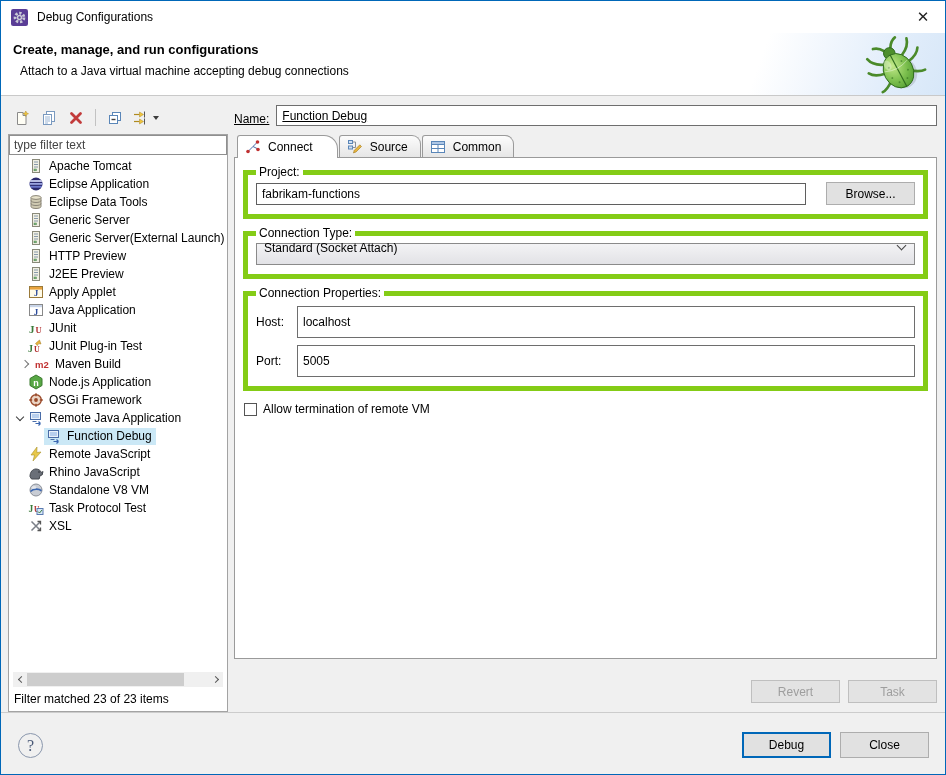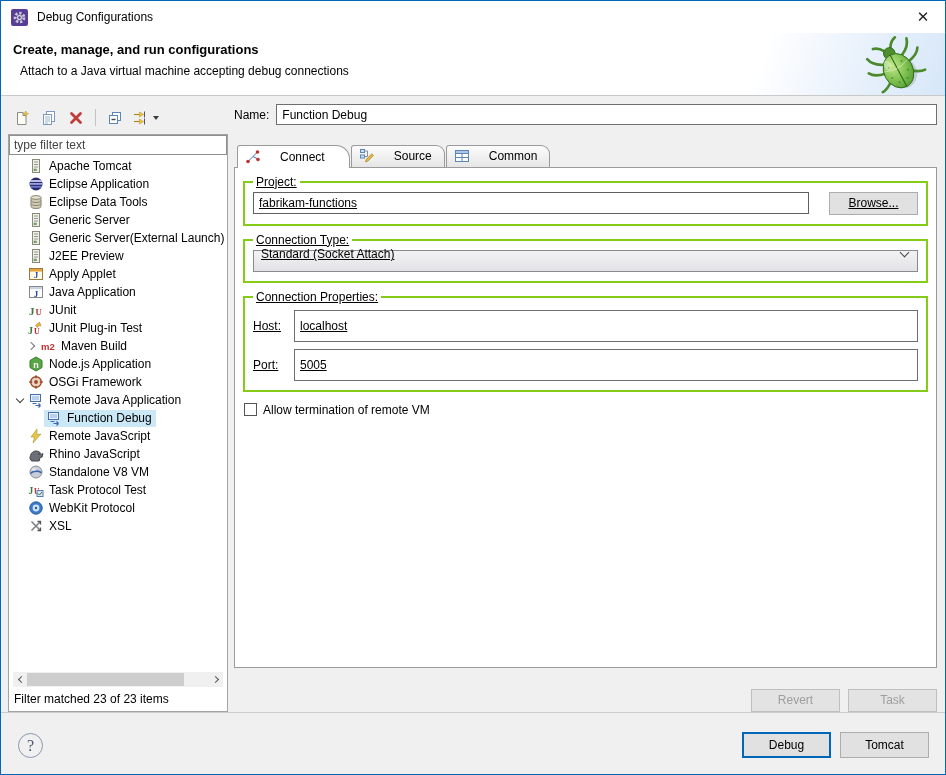--- a/index.html
+++ b/index.html
@@ -50,32 +50,32 @@
   .hscroll{height:15px;margin:0 4px 1px;display:flex;align-items:center;}
   .hs-arrow{width:14px;height:15px;flex:none;display:flex;align-items:center;justify-content:center;background:#f0f0f0;}
   .hs-chev{width:5px;height:5px;border-right:1.3px solid #555;border-bottom:1.3px solid #555;}
   .hs-chev.left{transform:rotate(135deg);margin-left:2px;}
   .hs-chev.right{transform:rotate(-45deg);margin-right:2px;}
   .hs-track{flex:1;height:15px;background:#f0f0f0;position:relative;}
   .hs-thumb{position:absolute;left:0;top:1px;height:13px;width:86%;background:#cdcdcd;}
   .sidestatus{height:23px;padding:4px 5px 0;white-space:nowrap;}
   
   .rightcol{position:absolute;left:233px;right:8px;top:7px;bottom:0;display:flex;flex-direction:column;}
-  .name-row{display:flex;align-items:center;gap:7px;height:22px;margin-bottom:18px;}
+  .name-row{display:flex;align-items:flex-end;gap:7px;height:22px;margin-bottom:8px;text-decoration:underline;}
   .text-input{height:32px;border:1px solid #6e6e6e;padding:0 5px;font-family:inherit;font-size:12px;background:#fff;}
   .name-row .text-input{flex:1;height:21px;}
   .tabs{display:flex;height:23px;padding-left:3px;position:relative;z-index:2;align-items:flex-end;}
-  .tab{display:flex;align-items:center;gap:19px;height:22px;padding:0 12px 0 7px;margin-right:1px;
+  .tab{display:flex;align-items:center;gap:7px;height:22px;padding:0 12px 0 7px;margin-right:1px;
     border:1px solid #9a9a9a;border-bottom:none;border-radius:3px 9px 0 0;
     background:linear-gradient(#fcfcfc,#e6e6e6);cursor:default;}
   .tab .tab-icon{width:16px;height:16px;display:flex;}
   .tab .tab-icon svg{width:16px;height:16px;}
   .tab.active{background:#fff;height:23px;margin-bottom:-1px;padding-right:24px;border-radius:3px 14px 0 0;}
   .tabpanel{border:1px solid #9a9a9a;background:#fff;height:502px;padding:7px 8px;position:relative;z-index:1;}
-  fieldset{border:2px solid #84cc16;margin:0 0 7px;padding:3px 8px 9px;text-decoration:underline;}
+  fieldset{border:5px solid #84cc16;margin:0 0 7px;padding:3px 8px 9px;}
   legend{padding:0 3px;font-size:12px;}
   .hrow{display:flex;align-items:center;gap:20px;}
   .hrow .text-input{flex:1;height:22px;border-color:#5f5f5f;}
   .btn{height:23px;min-width:89px;background:#e1e1e1;border:1px solid #adadad;
     font-family:inherit;font-size:12px;cursor:default;}
   .combo{height:22px;border:1px solid #8a8a8a;background:linear-gradient(#f3f3f5,#e2e2e6);
     display:flex;align-items:center;justify-content:space-between;padding:0 9px 13px 7px;}
   .combo-chev{width:7px;height:7px;border-right:1.4px solid #444;border-bottom:1.4px solid #444;
     transform:rotate(45deg);margin-top:-4px;}
   .prow{display:flex;align-items:center;margin-top:7px;}
@@ -293,20 +293,35 @@
               <span class="row-inner">
                 <span class="ti">
                   <svg viewBox="0 0 16 16">
                     <rect x="4.5" y="1.5" width="7" height="13" fill="#f0efe2" stroke="#8a8a7a"></rect>
                     <line x1="6" y1="4" x2="10" y2="4" stroke="#8899aa"></line>
                     <line x1="6" y1="6.5" x2="10" y2="6.5" stroke="#8899aa"></line>
                     <line x1="6" y1="9" x2="10" y2="9" stroke="#8899aa"></line>
                     <rect x="6" y="11" width="2.4" height="1.8" fill="#7ec07e" stroke="#4a7a4a" stroke-width=".5"></rect>
                   </svg>
                 </span>
+                <span>HTTP Preview</span>
+              </span>
+            </div>
+            <div class="tree-row" style="padding-left: 4px;">
+              <span class="exp"></span>
+              <span class="row-inner">
+                <span class="ti">
+                  <svg viewBox="0 0 16 16">
+                    <rect x="4.5" y="1.5" width="7" height="13" fill="#f0efe2" stroke="#8a8a7a"></rect>
+                    <line x1="6" y1="4" x2="10" y2="4" stroke="#8899aa"></line>
+                    <line x1="6" y1="6.5" x2="10" y2="6.5" stroke="#8899aa"></line>
+                    <line x1="6" y1="9" x2="10" y2="9" stroke="#8899aa"></line>
+                    <rect x="6" y="11" width="2.4" height="1.8" fill="#7ec07e" stroke="#4a7a4a" stroke-width=".5"></rect>
+                  </svg>
+                </span>
                 <span>J2EE Preview</span>
               </span>
             </div>
             <div class="tree-row" style="padding-left: 4px;">
               <span class="exp"></span>
               <span class="row-inner">
                 <span class="ti">
                   <svg viewBox="0 0 16 16">
                     <rect x="1.5" y="2.5" width="13" height="11" fill="#fffbe8" stroke="#9a7a3a"></rect>
                     <rect x="2" y="3" width="12" height="2.6" fill="#e8a33d"></rect>
@@ -347,21 +362,21 @@
                 <span class="ti">
                   <svg viewBox="0 0 16 16">
                     <text x="0" y="13.5" font-size="10" font-weight="bold" fill="#3a7a3a" font-family="Liberation Serif,serif">J</text>
                     <text x="6" y="13.5" font-size="8" font-weight="bold" fill="#b03030" font-family="Liberation Serif,serif">U</text>
                     <path d="M7.5 5.5l4-3.5 1.5 4-2.3-.4-1.4 2z" fill="#e8b53d" stroke="#a07820" stroke-width=".5"></path>
                   </svg>
                 </span>
                 <span>JUnit Plug-in Test</span>
               </span>
             </div>
-            <div class="tree-row" style="padding-left: 16px;">
+            <div class="tree-row" style="padding-left: 10px;">
               <span class="exp">
                 <span class="chev collapsed"></span>
               </span>
               <span class="row-inner">
                 <span class="ti">
                   <svg viewBox="0 0 16 16">
                     <text x="1" y="12" font-size="9.5" font-weight="bold" fill="#c03030" font-family="Liberation Sans,sans-serif">m2</text>
                   </svg>
                 </span>
                 <span>Maven Build</span>
@@ -463,33 +478,20 @@
               <span class="row-inner">
                 <span class="ti">
                   <svg viewBox="0 0 16 16">
                     <text x="0.5" y="11.5" font-size="9.5" font-weight="bold" fill="#3a7a3a" font-family="Liberation Serif,serif">J</text>
                     <text x="6" y="11.5" font-size="7.5" font-weight="bold" fill="#b03030" font-family="Liberation Serif,serif">U</text>
                     <rect x="9" y="8.5" width="6" height="6" fill="#d8e8f8" stroke="#5a7ab0"></rect>
                     <path d="M10 11.5l1.5 1.5 2.5-3" stroke="#3a7a3a" fill="none"></path>
                   </svg>
                 </span>
                 <span>Task Protocol Test</span>
-              </span>
-            </div>
-            <div class="tree-row" style="padding-left: 4px;">
-              <span class="exp"></span>
-              <span class="row-inner">
-                <span class="ti">
-                  <svg viewBox="0 0 16 16">
-                    <circle cx="8" cy="8" r="6.2" fill="#3a7ac8" stroke="#2a5a98"></circle>
-                    <circle cx="8" cy="8" r="3.4" fill="#cfe2f6"></circle>
-                    <circle cx="8" cy="8" r="1.2" fill="#2a5a98"></circle>
-                  </svg>
-                </span>
-                <span>WebKit Protocol</span>
               </span>
             </div>
             <div class="tree-row" style="padding-left: 4px;">
               <span class="exp"></span>
               <span class="row-inner">
                 <span class="ti">
                   <svg viewBox="0 0 16 16">
                     <path d="M3.5 12.5l9-9M3.5 3.5l9 9" stroke="#7a7f88" stroke-width="1.5"></path>
                     <path d="M9.5 3.5h3v3" fill="none" stroke="#555" stroke-width="1.3"></path>
                     <path d="M9.5 12.5h3v-3" fill="none" stroke="#555" stroke-width="1.3"></path>
@@ -594,16 +596,16 @@
         <button class="btn disabled">Revert</button>
         <button class="btn disabled">Task</button>
       </div>
     </div>
   </div>
 
   <div class="footer">
     <button class="help-btn">?</button>
     <div class="footer-buttons">
       <button class="btn default">Debug</button>
-      <button class="btn">Tomcat</button>
+      <button class="btn">Close</button>
     </div>
   </div>
 </div>
 
 </body></html>

